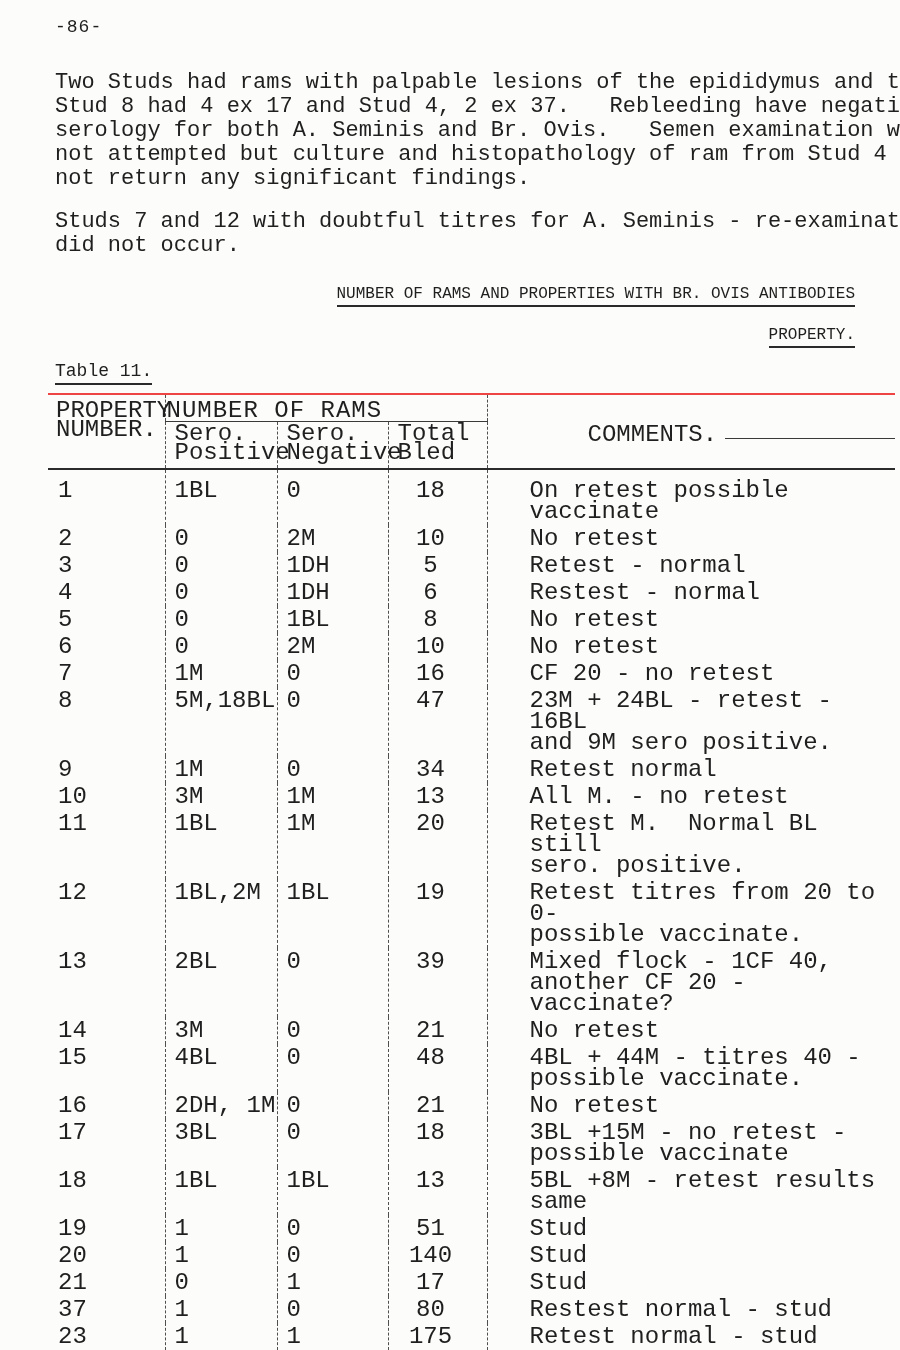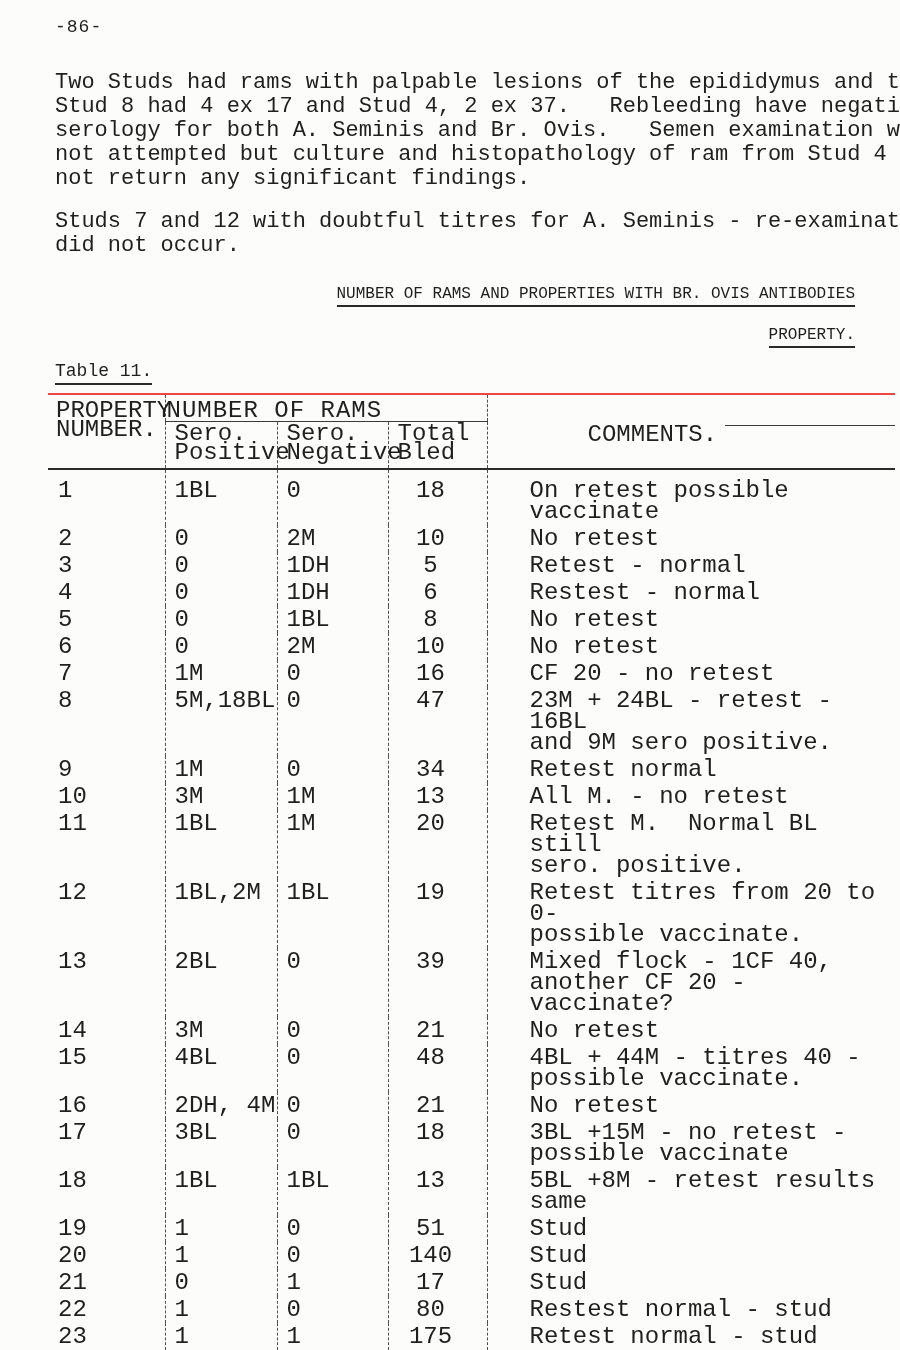--- a/index.html
+++ b/index.html
@@ -93,21 +93,21 @@
     padding: 2px 0 6px 9px;
     border-bottom: 2px solid #2b2b2b;
   }
   th.comments-head {
     vertical-align: bottom;
     border-bottom: 2px solid #2b2b2b;
     padding: 0;
   }
   .comments-head-inner {
     display: flex;
-    align-items: flex-start;
+    align-items: flex-end;
     padding: 0 0 5px 100px;
   }
   .comments-head-inner .tail-rule {
     flex: 1;
     border-bottom: 1px solid #3a3a3a;
     margin: 0 0 5px 8px;
     height: 0;
   }
   tbody td {
     vertical-align: top;
@@ -305,21 +305,21 @@
           <td class="c-prop dash-r">15</td>
           <td class="c-spos dash-r">4BL</td>
           <td class="c-sneg dash-r">0</td>
           <td class="c-bled dash-r">48</td>
           <td class="c-comm">4BL + 44M - titres 40 -
 possible vaccinate.</td>
         </tr>
 
         <tr>
           <td class="c-prop dash-r">16</td>
-          <td class="c-spos dash-r">2DH, 4M</td>
+          <td class="c-spos dash-r">2DH, 1M</td>
           <td class="c-sneg dash-r">0</td>
           <td class="c-bled dash-r">21</td>
           <td class="c-comm">No retest</td>
         </tr>
 
         <tr>
           <td class="c-prop dash-r">17</td>
           <td class="c-spos dash-r">3BL</td>
           <td class="c-sneg dash-r">0</td>
           <td class="c-bled dash-r">18</td>
@@ -353,21 +353,21 @@
 
         <tr>
           <td class="c-prop dash-r">21</td>
           <td class="c-spos dash-r">0</td>
           <td class="c-sneg dash-r">1</td>
           <td class="c-bled dash-r">17</td>
           <td class="c-comm">Stud</td>
         </tr>
 
         <tr>
-          <td class="c-prop dash-r">22</td>
+          <td class="c-prop dash-r">37</td>
           <td class="c-spos dash-r">1</td>
           <td class="c-sneg dash-r">0</td>
           <td class="c-bled dash-r">80</td>
           <td class="c-comm">Restest normal - stud</td>
         </tr>
 
         <tr>
           <td class="c-prop dash-r">23</td>
           <td class="c-spos dash-r">1</td>
           <td class="c-sneg dash-r">1</td>

